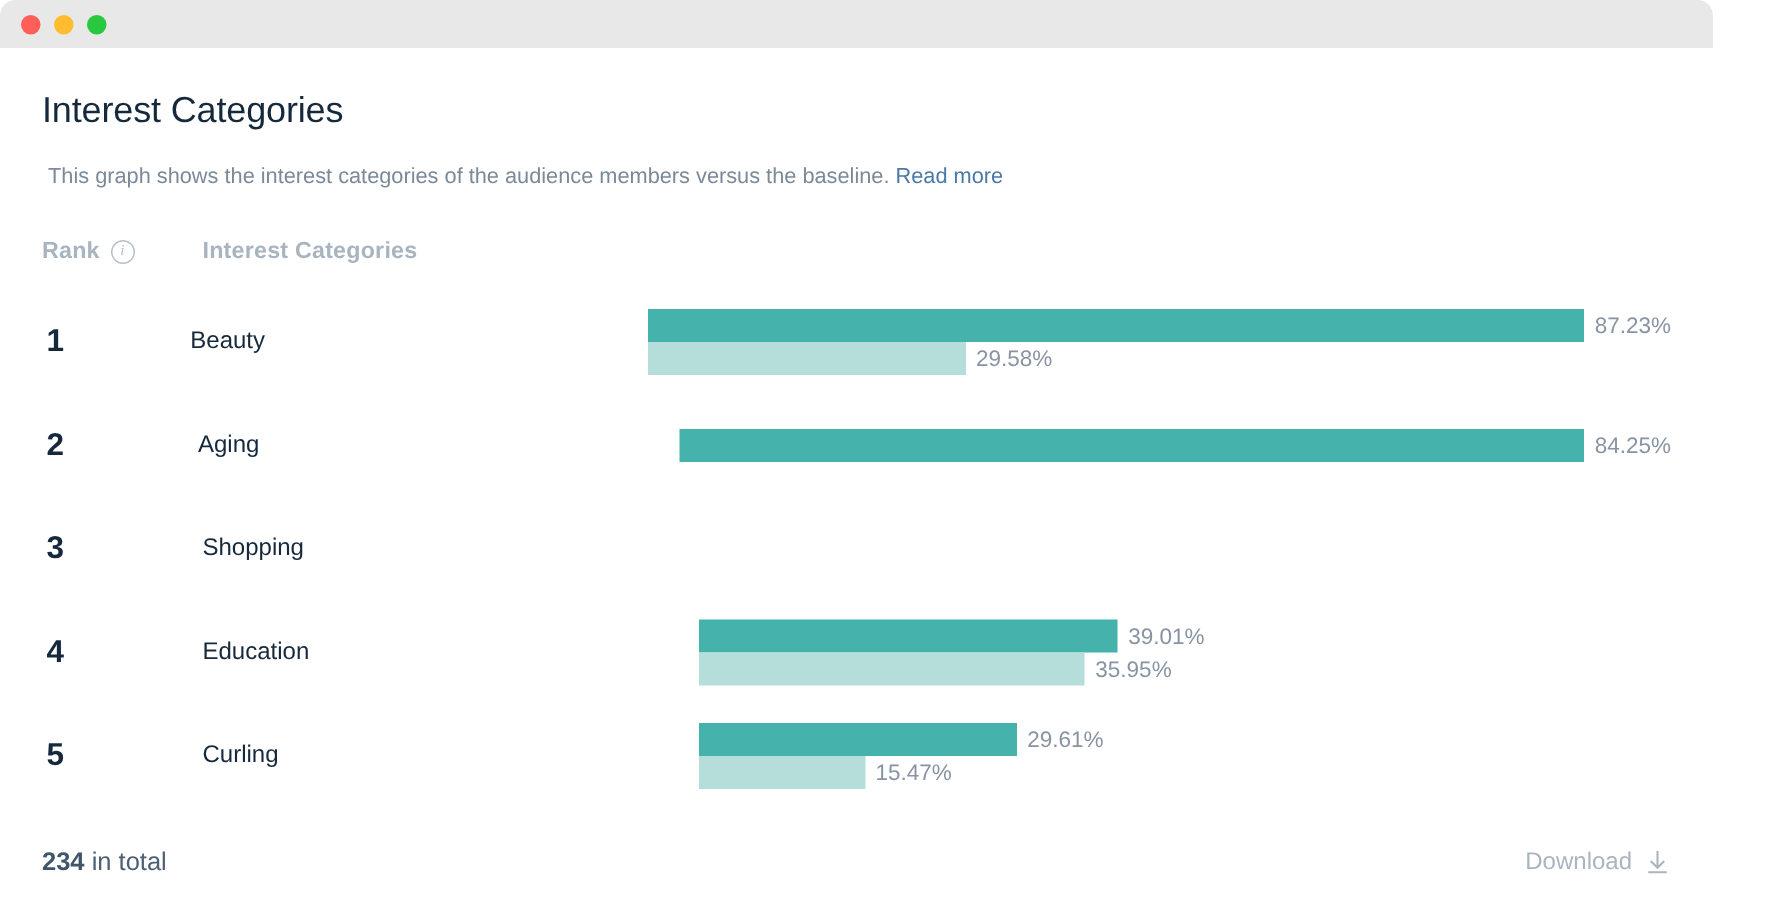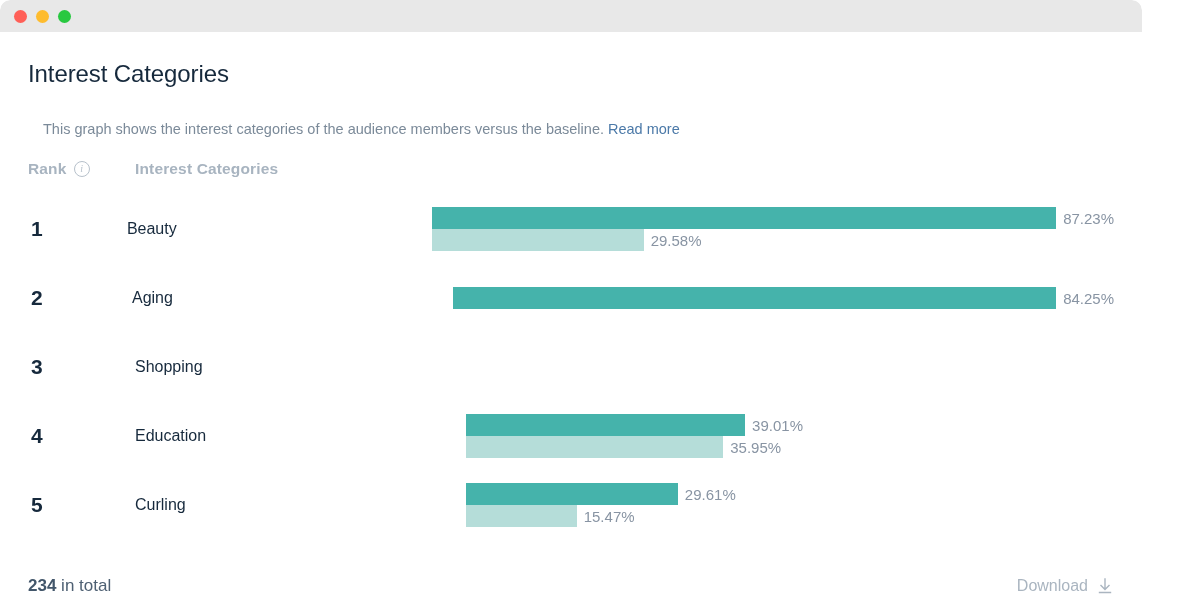--- a/index.html
+++ b/index.html
@@ -53,37 +53,37 @@
     font-size: 24px;
     color: #16293c;
     font-weight: 400;
     letter-spacing: -0.1px;
     margin: 0;
     padding-top: 28px;
     line-height: 1.2;
   }
 
   .subtitle {
-    margin: 15px;
+    margin: 4px;
     padding-top: 16px;
     font-size: 14.5px;
     color: #7b8a99;
     font-weight: 400;
     line-height: 1.3;
   }
   .subtitle a {
     color: #4b79a8;
     text-decoration: none;
   }
 
   
   .col-header {
     display: flex;
     align-items: center;
-    margin-top: 17px;
+    margin-top: 27px;
     height: 26px;
   }
   .col-rank {
     width: 107px;
     display: flex;
     align-items: center;
     gap: 7px;
   }
   .col-rank-label, .col-cat-label {
     font-size: 15.5px;
@@ -177,21 +177,21 @@
     color: #8894a3;
     margin-left: 7px;
     white-space: nowrap;
   }
 
   
   .footer {
     position: absolute;
     left: 28px;
     right: 28px;
-    bottom: 4px;
+    bottom: 15px;
     display: flex;
     align-items: center;
     justify-content: space-between;
   }
   .total {
     font-size: 17px;
     color: #4e6073;
   }
   .total b {
     font-weight: bold;

